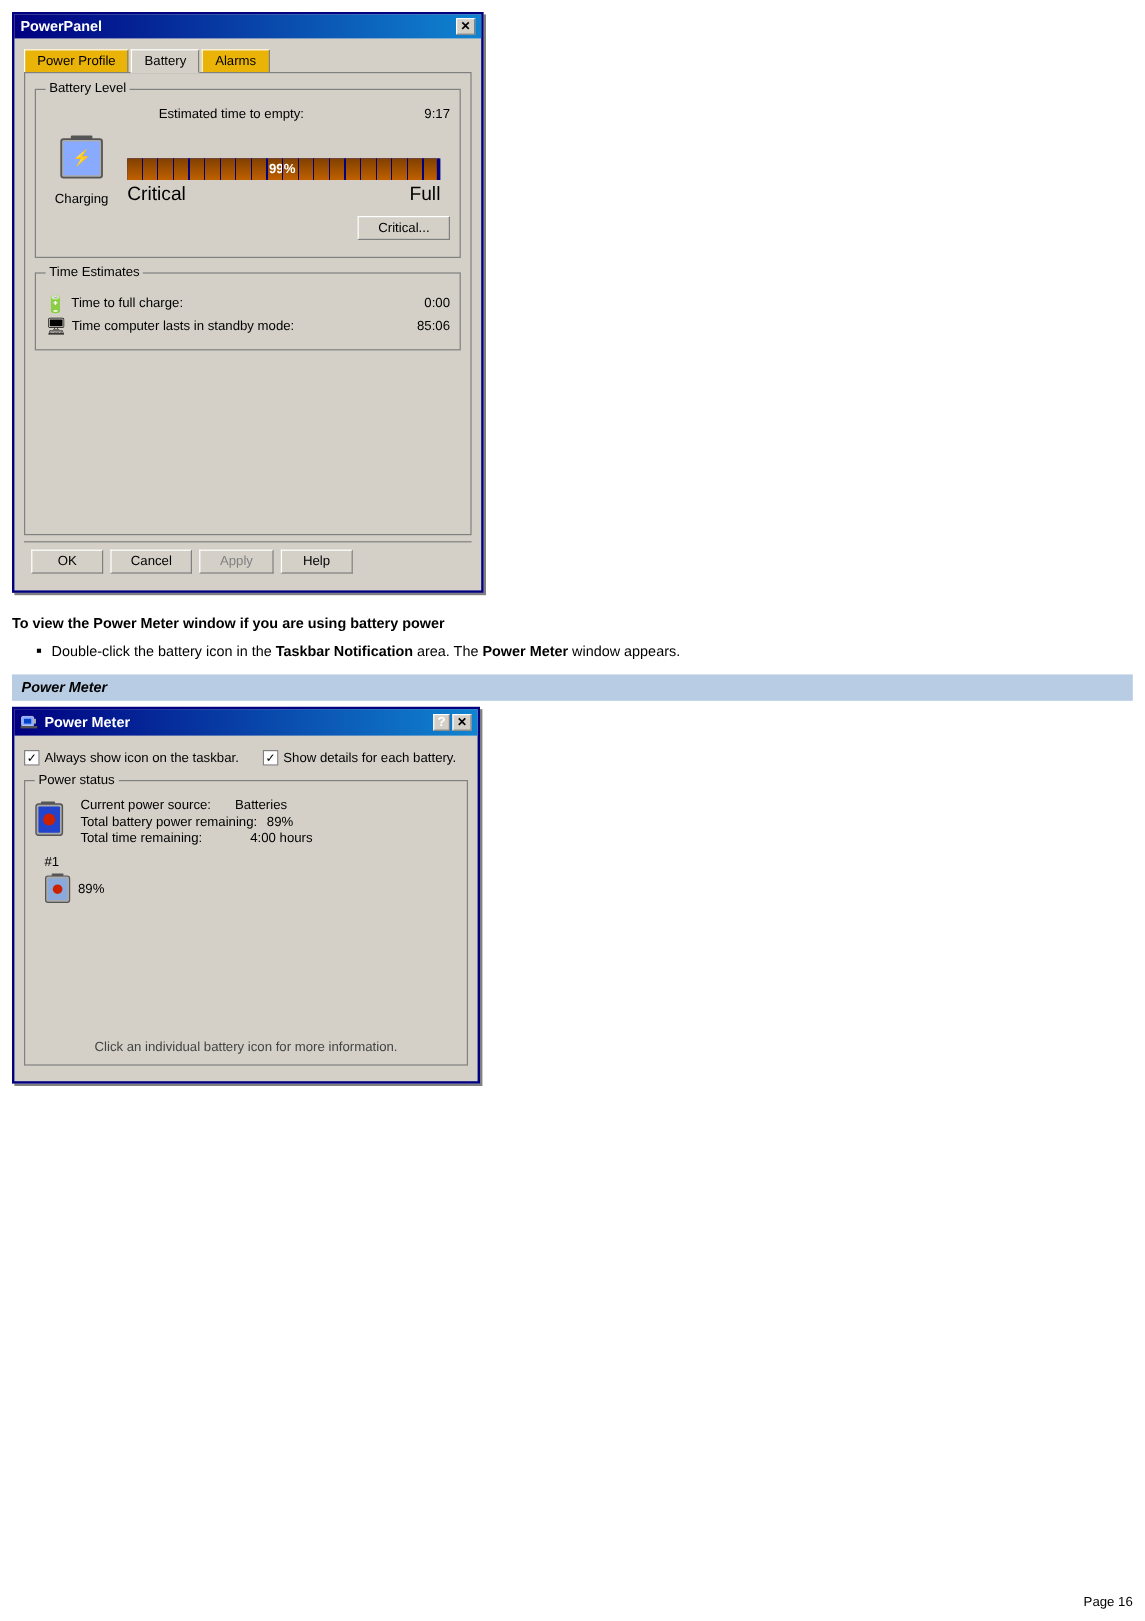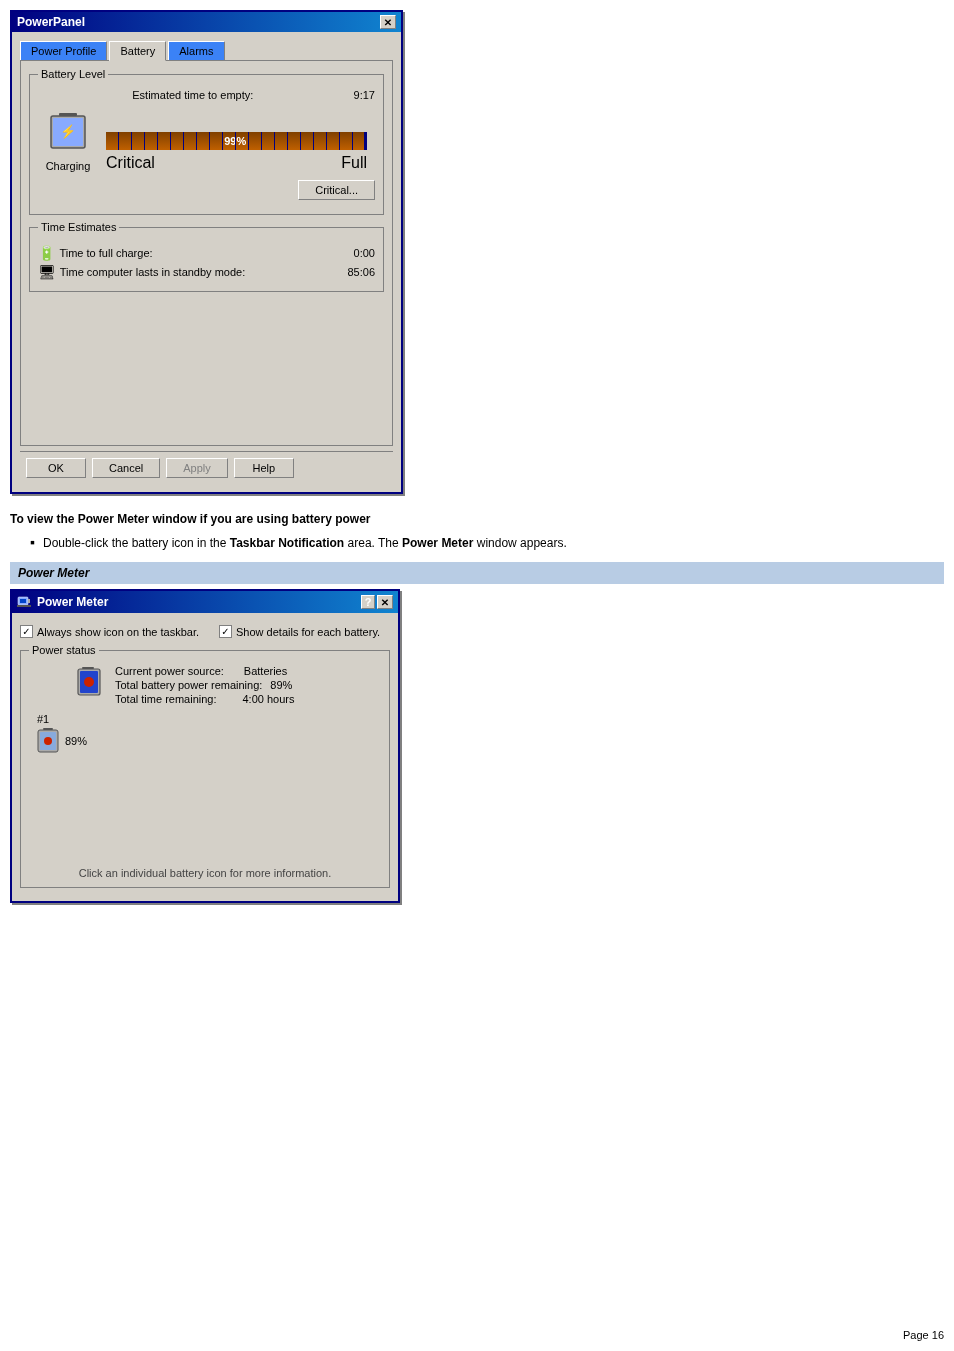--- a/index.html
+++ b/index.html
@@ -60,21 +60,21 @@
     
     .tab-bar {
       display: flex;
       gap: 2px;
       margin-bottom: 0;
       position: relative;
     }
 
     .tab {
       padding: 3px 10px;
-      background: #3b82f6;
+      background: #eab308;
       border: 1px solid;
       border-color: #fff #808080 transparent #fff;
       cursor: pointer;
       font-size: 11px;
       position: relative;
       top: 1px;
     }
 
     .tab.active {
       background: #d4d0c8;
@@ -428,41 +428,41 @@
         </div>
         <div class="checkbox-row">
           <div class="win-checkbox">✓</div>
           <span>Show details for each battery.</span>
         </div>
       </div>
 
       <div class="group-box" style="padding-top:14px;">
         <span class="group-label">Power status</span>
 
-        <div style="display:flex; align-items:flex-start; gap:10px; margin-bottom:8px;margin-left:48px;">
+        <div style="display:flex; align-items:flex-end; gap:10px; margin-bottom:8px;">
 
           <div>
             <svg width="28" height="36" viewBox="0 0 28 36">
               <rect x="5" y="2" width="12" height="2" fill="#555" rx="1"></rect>
               <rect x="1" y="4" width="22" height="26" rx="2" fill="#aaa" stroke="#555" stroke-width="1.2"></rect>
               <rect x="3" y="6" width="18" height="22" rx="1" fill="#2244cc"></rect>
               <circle cx="12" cy="17" r="5" fill="#cc2200"></circle>
             </svg>
           </div>
 
           <div>
             <div style="display:flex; gap:20px; margin-bottom:2px;">
               <span>Current power source:</span>
               <span>Batteries</span>
             </div>
             <div style="display:flex; gap:8px; margin-bottom:2px;">
               <span>Total battery power remaining:</span>
               <span>89%</span>
             </div>
-            <div style="display:flex; gap:26px;">
+            <div style="display:flex; gap:40px;">
               <span>Total time remaining:</span>
               <span>4:00 hours</span>
             </div>
           </div>
         </div>
 
         <div style="margin: 6px 0 4px 8px;">
           <div style="margin-bottom:2px;">#1</div>
           <div style="display:flex; align-items:center; gap:4px;">
             <svg width="24" height="28" viewBox="0 0 24 28" style="cursor:pointer;">

